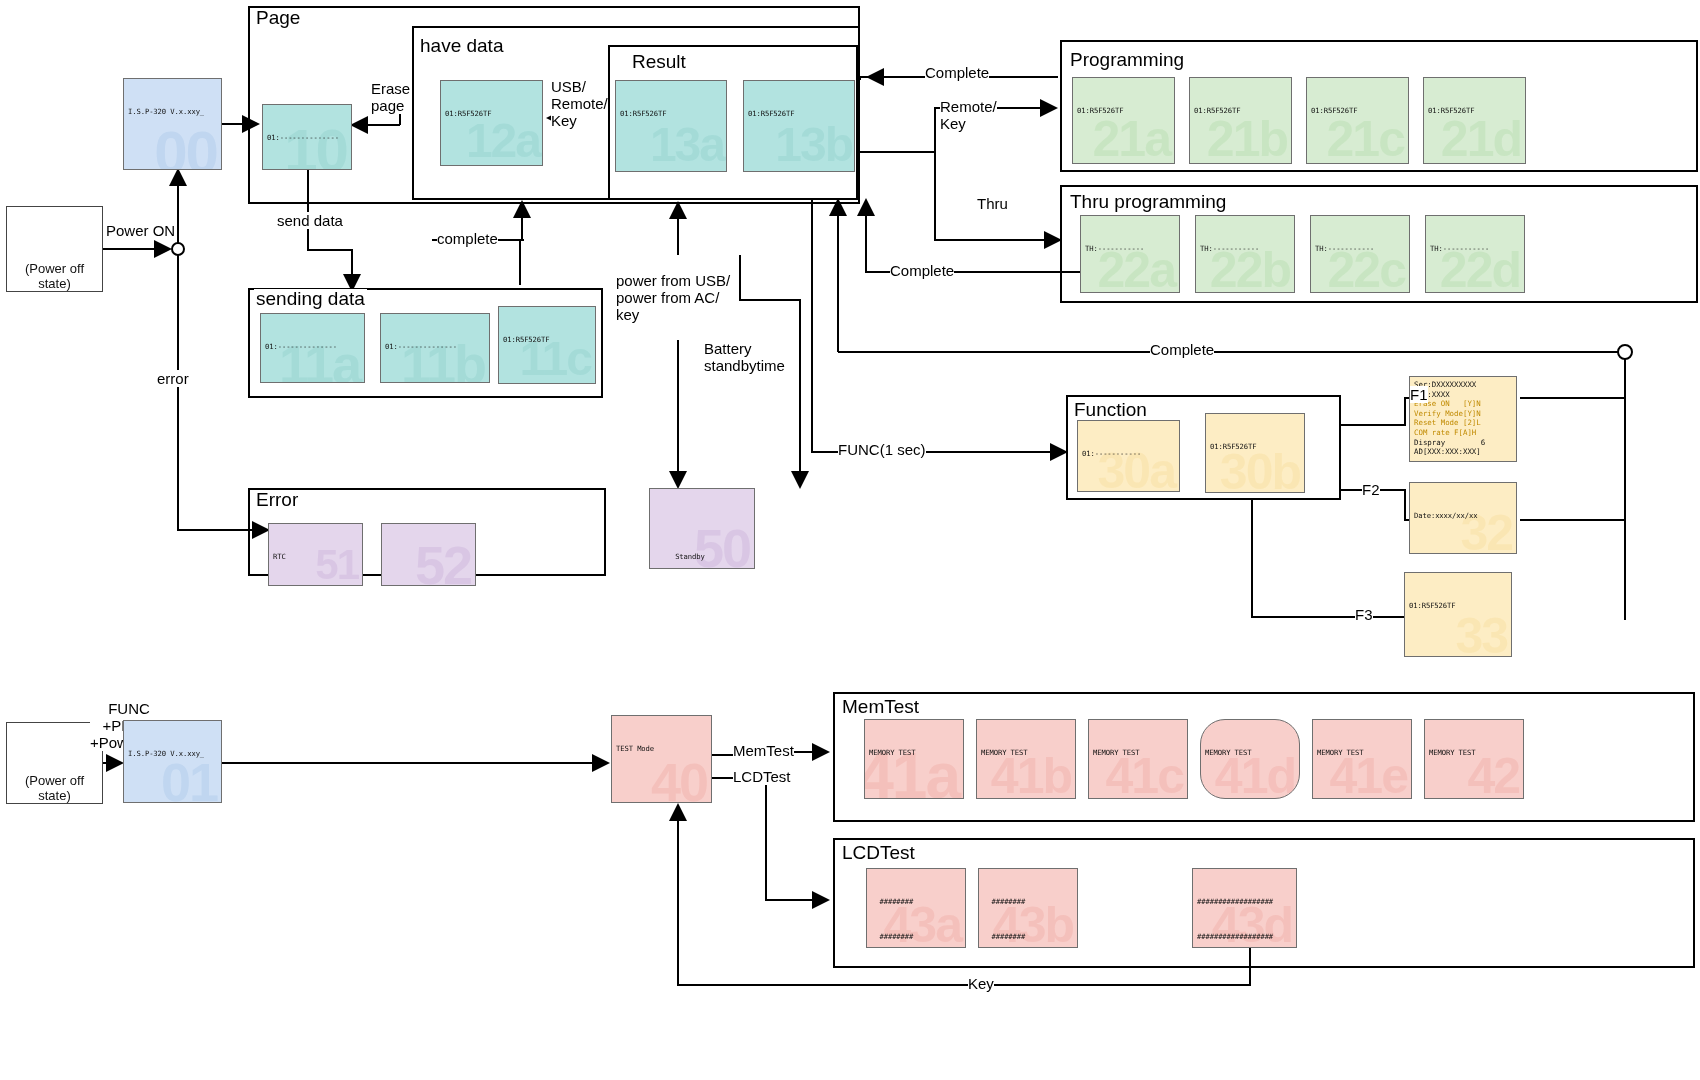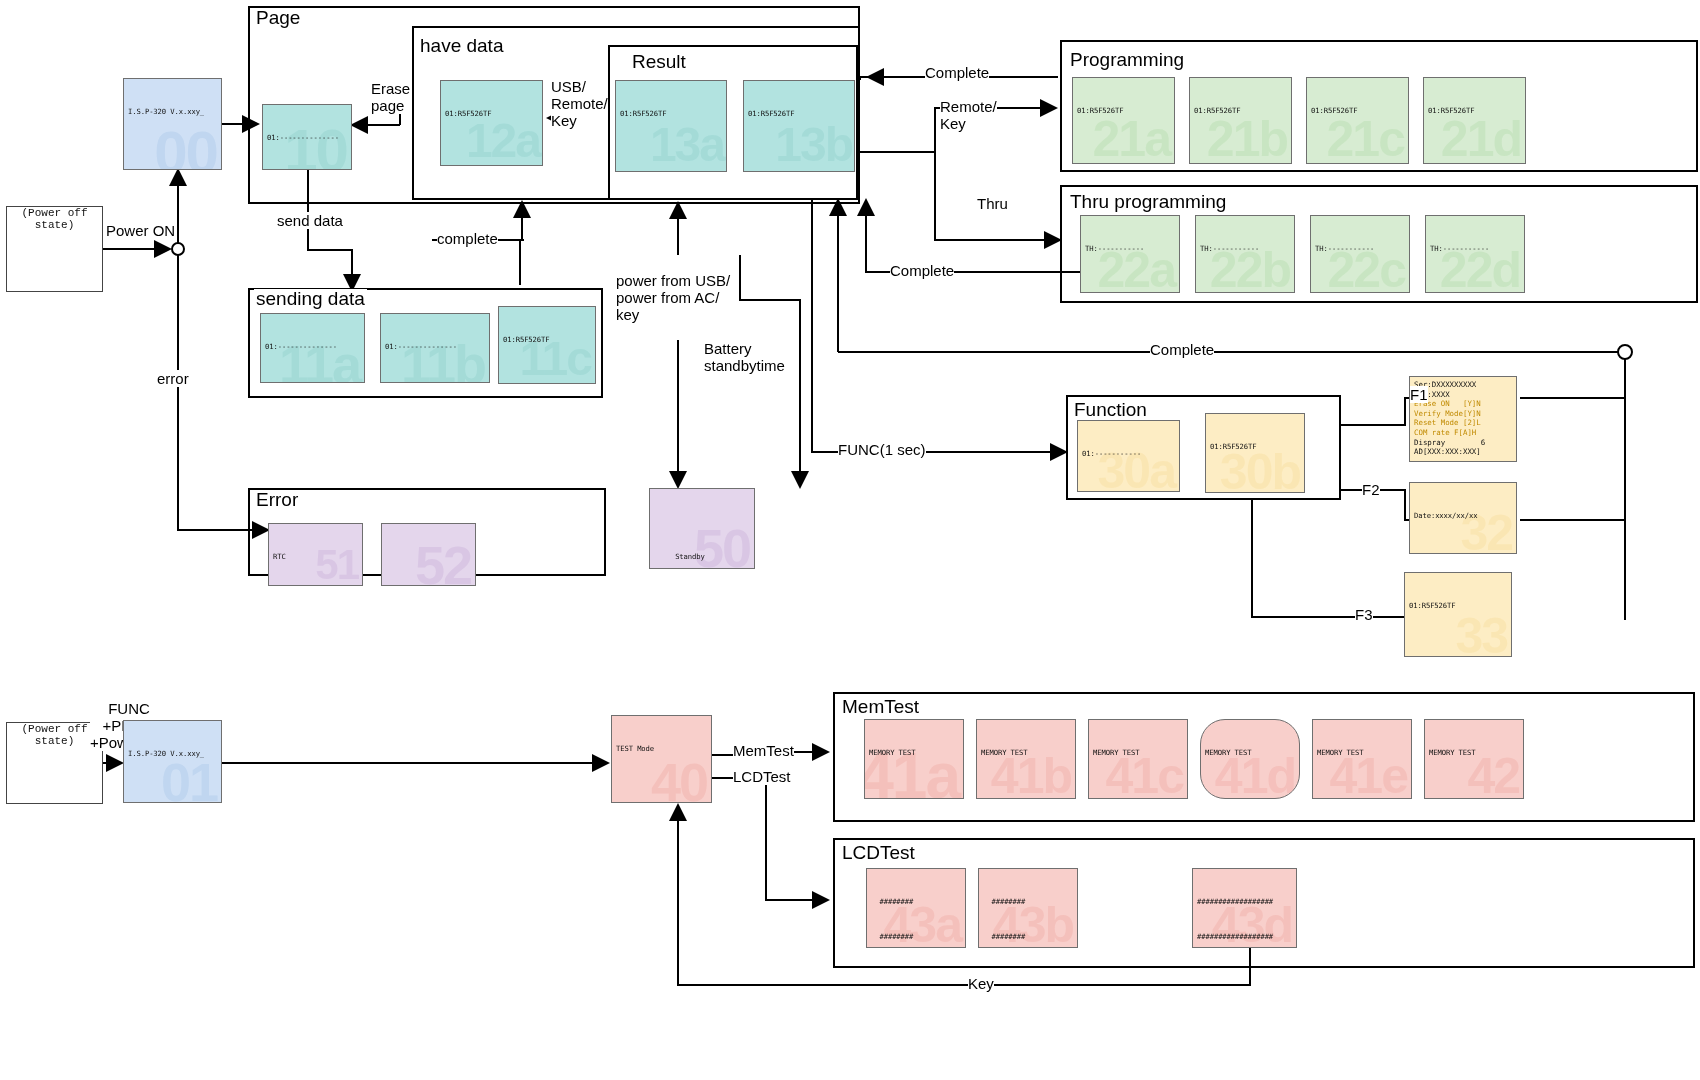--- a/index.html
+++ b/index.html
@@ -47,22 +47,22 @@
   .t-purple{background:#e4d6ec;}
   .t-purple .ghost{color:#c8aed8;}
   .t-yellow{background:#fdedc4;}
   .t-yellow .ghost{color:#f7dc9a;}
   .t-pink{background:#f8cfcb;}
   .t-pink .ghost{color:#f0a9a2;}
 
   
   .poweroff{
     position:absolute;border:1.5px solid #444;background:#fff;box-sizing:border-box;
-    font-family:Liberation Mono, monospace;font-size:11px;
-    display:flex;align-items:flex-start;justify-content:center;text-align:center;color:#111;
+    font-family:Liberation Sans, sans-serif;font-size:13px;
+    display:flex;align-items:flex-end;justify-content:center;text-align:center;color:#111;
   }
 
   
   .lbl{position:absolute;font-size:15px;line-height:17px;color:#000;white-space:pre;background:#fff;}
 
   
   .settings{
     position:absolute;box-sizing:border-box;border:1.5px solid #6f6f6f;background:#fdedc4;
     font-family:"DejaVu Sans Mono","Liberation Mono",monospace;
     font-size:7.4px;line-height:9.6px;padding:3px 4px;white-space:pre;color:#111;

